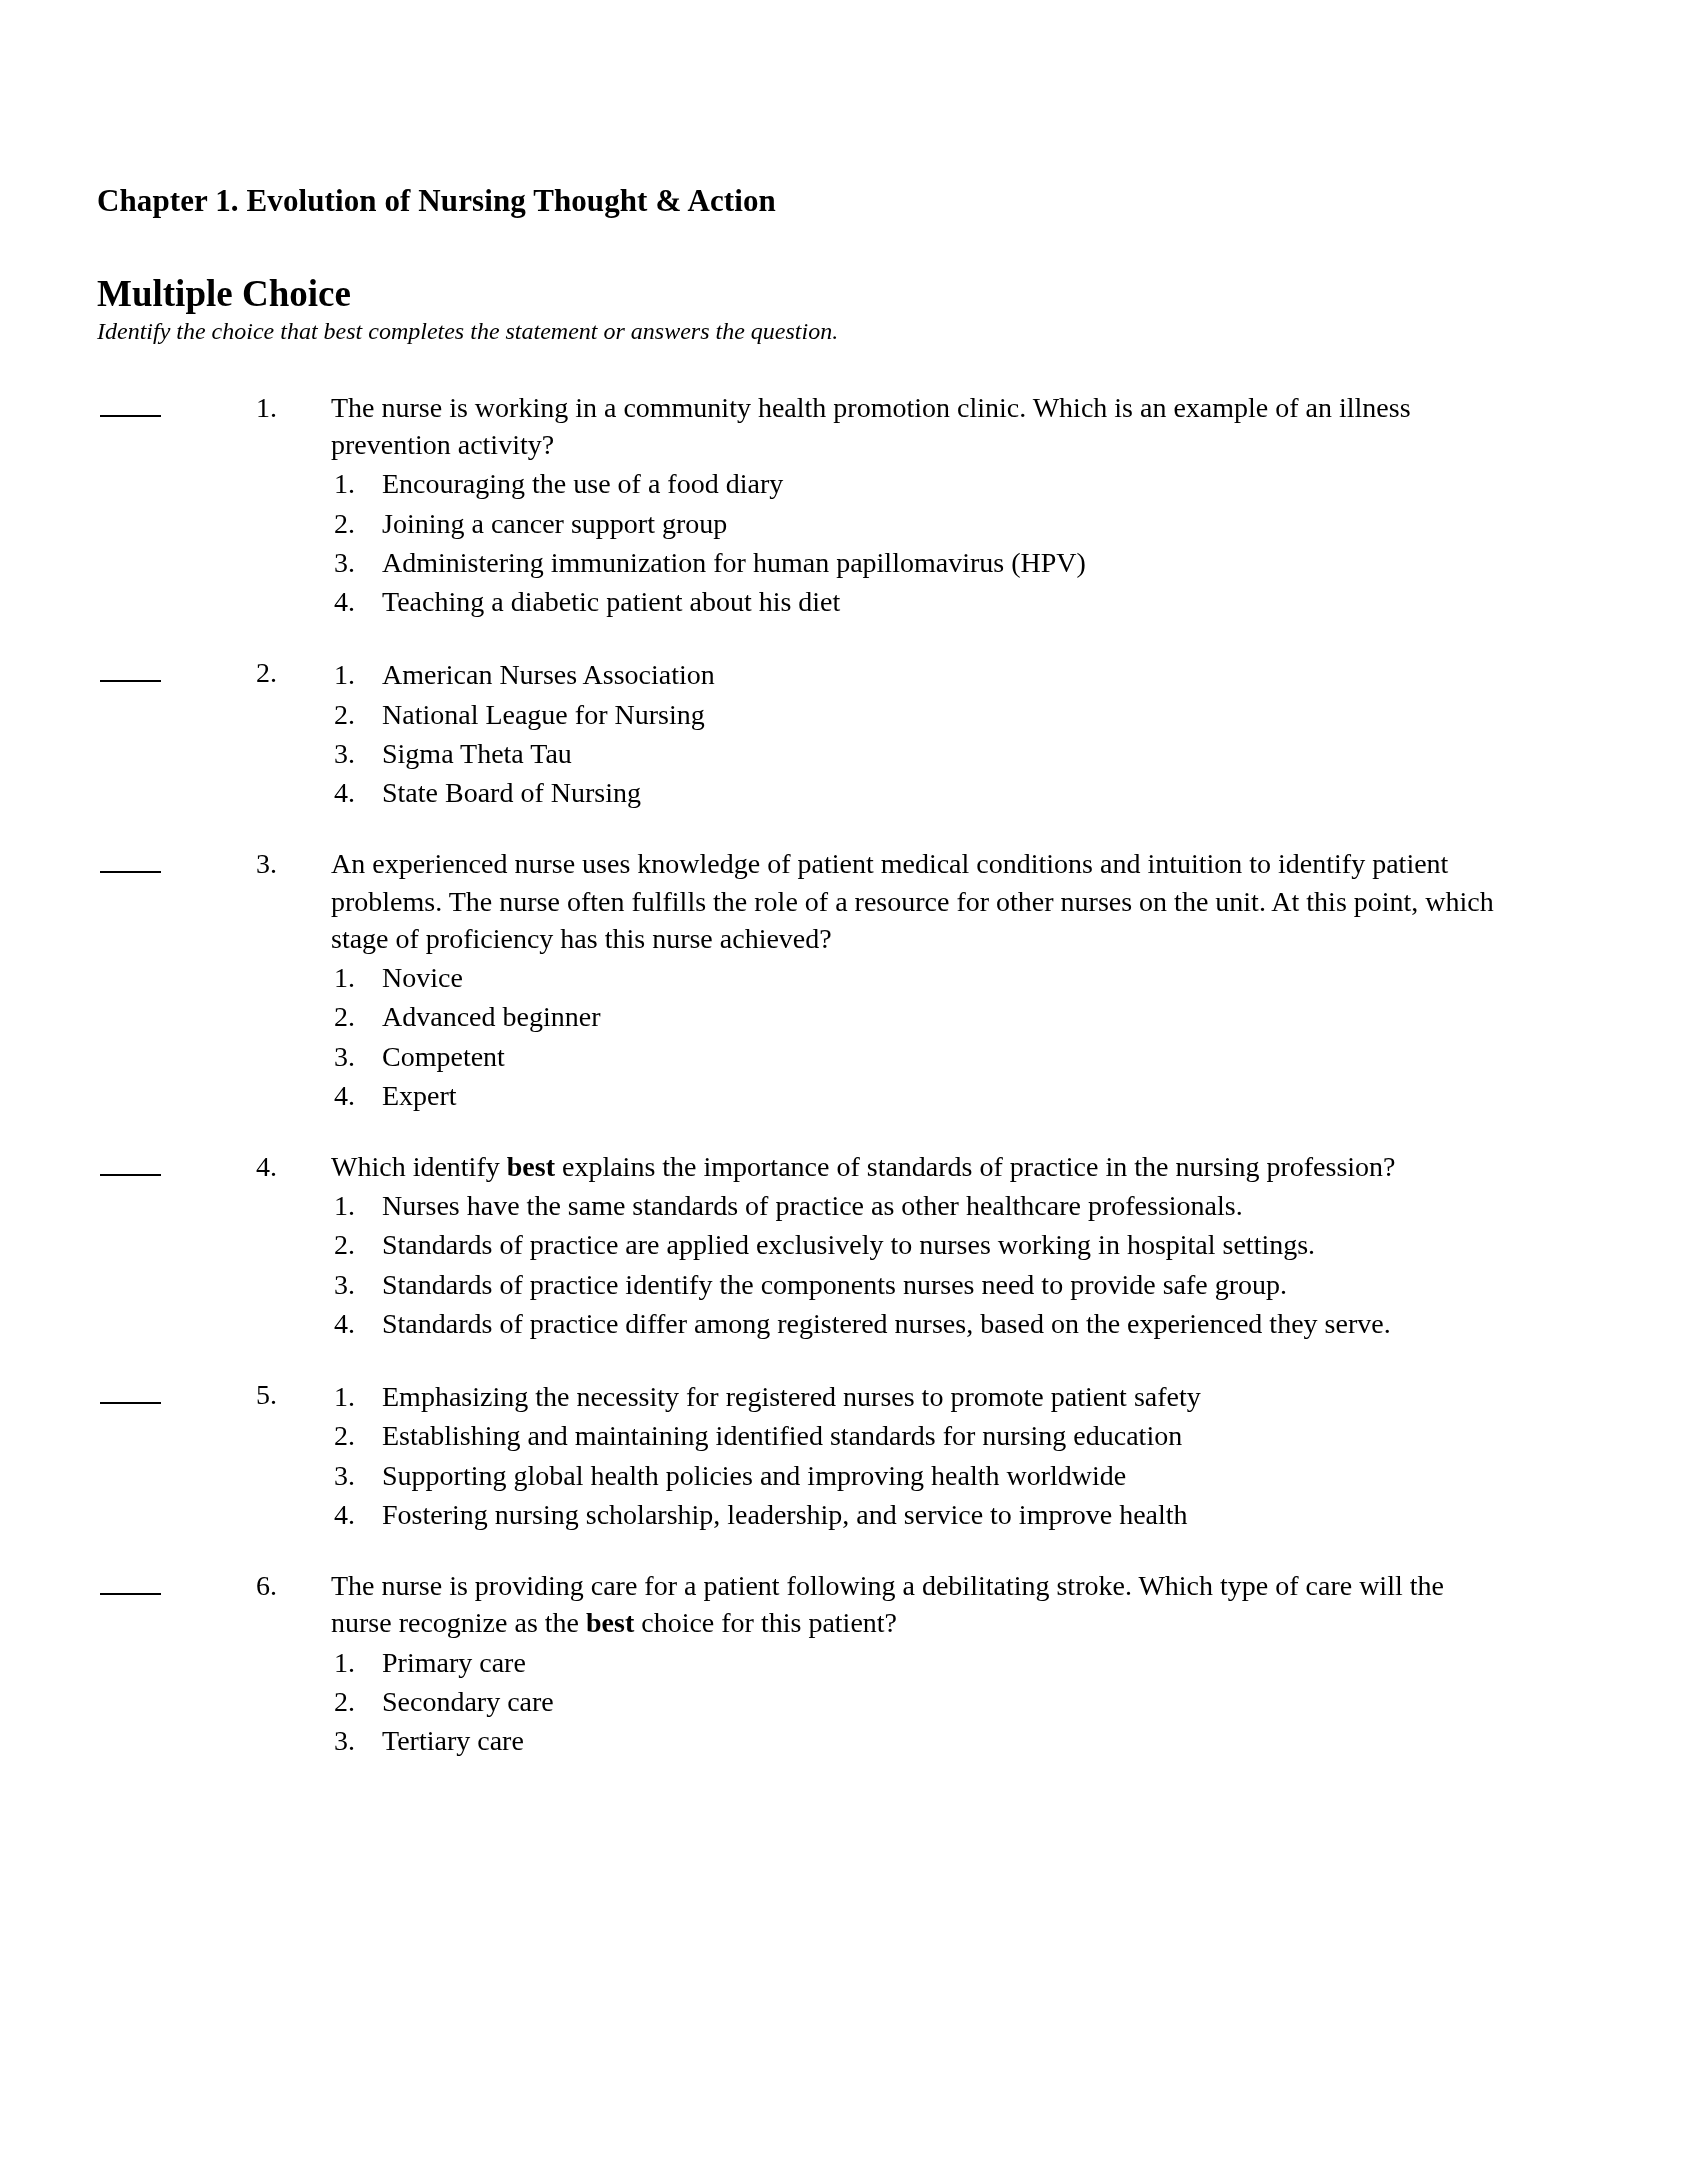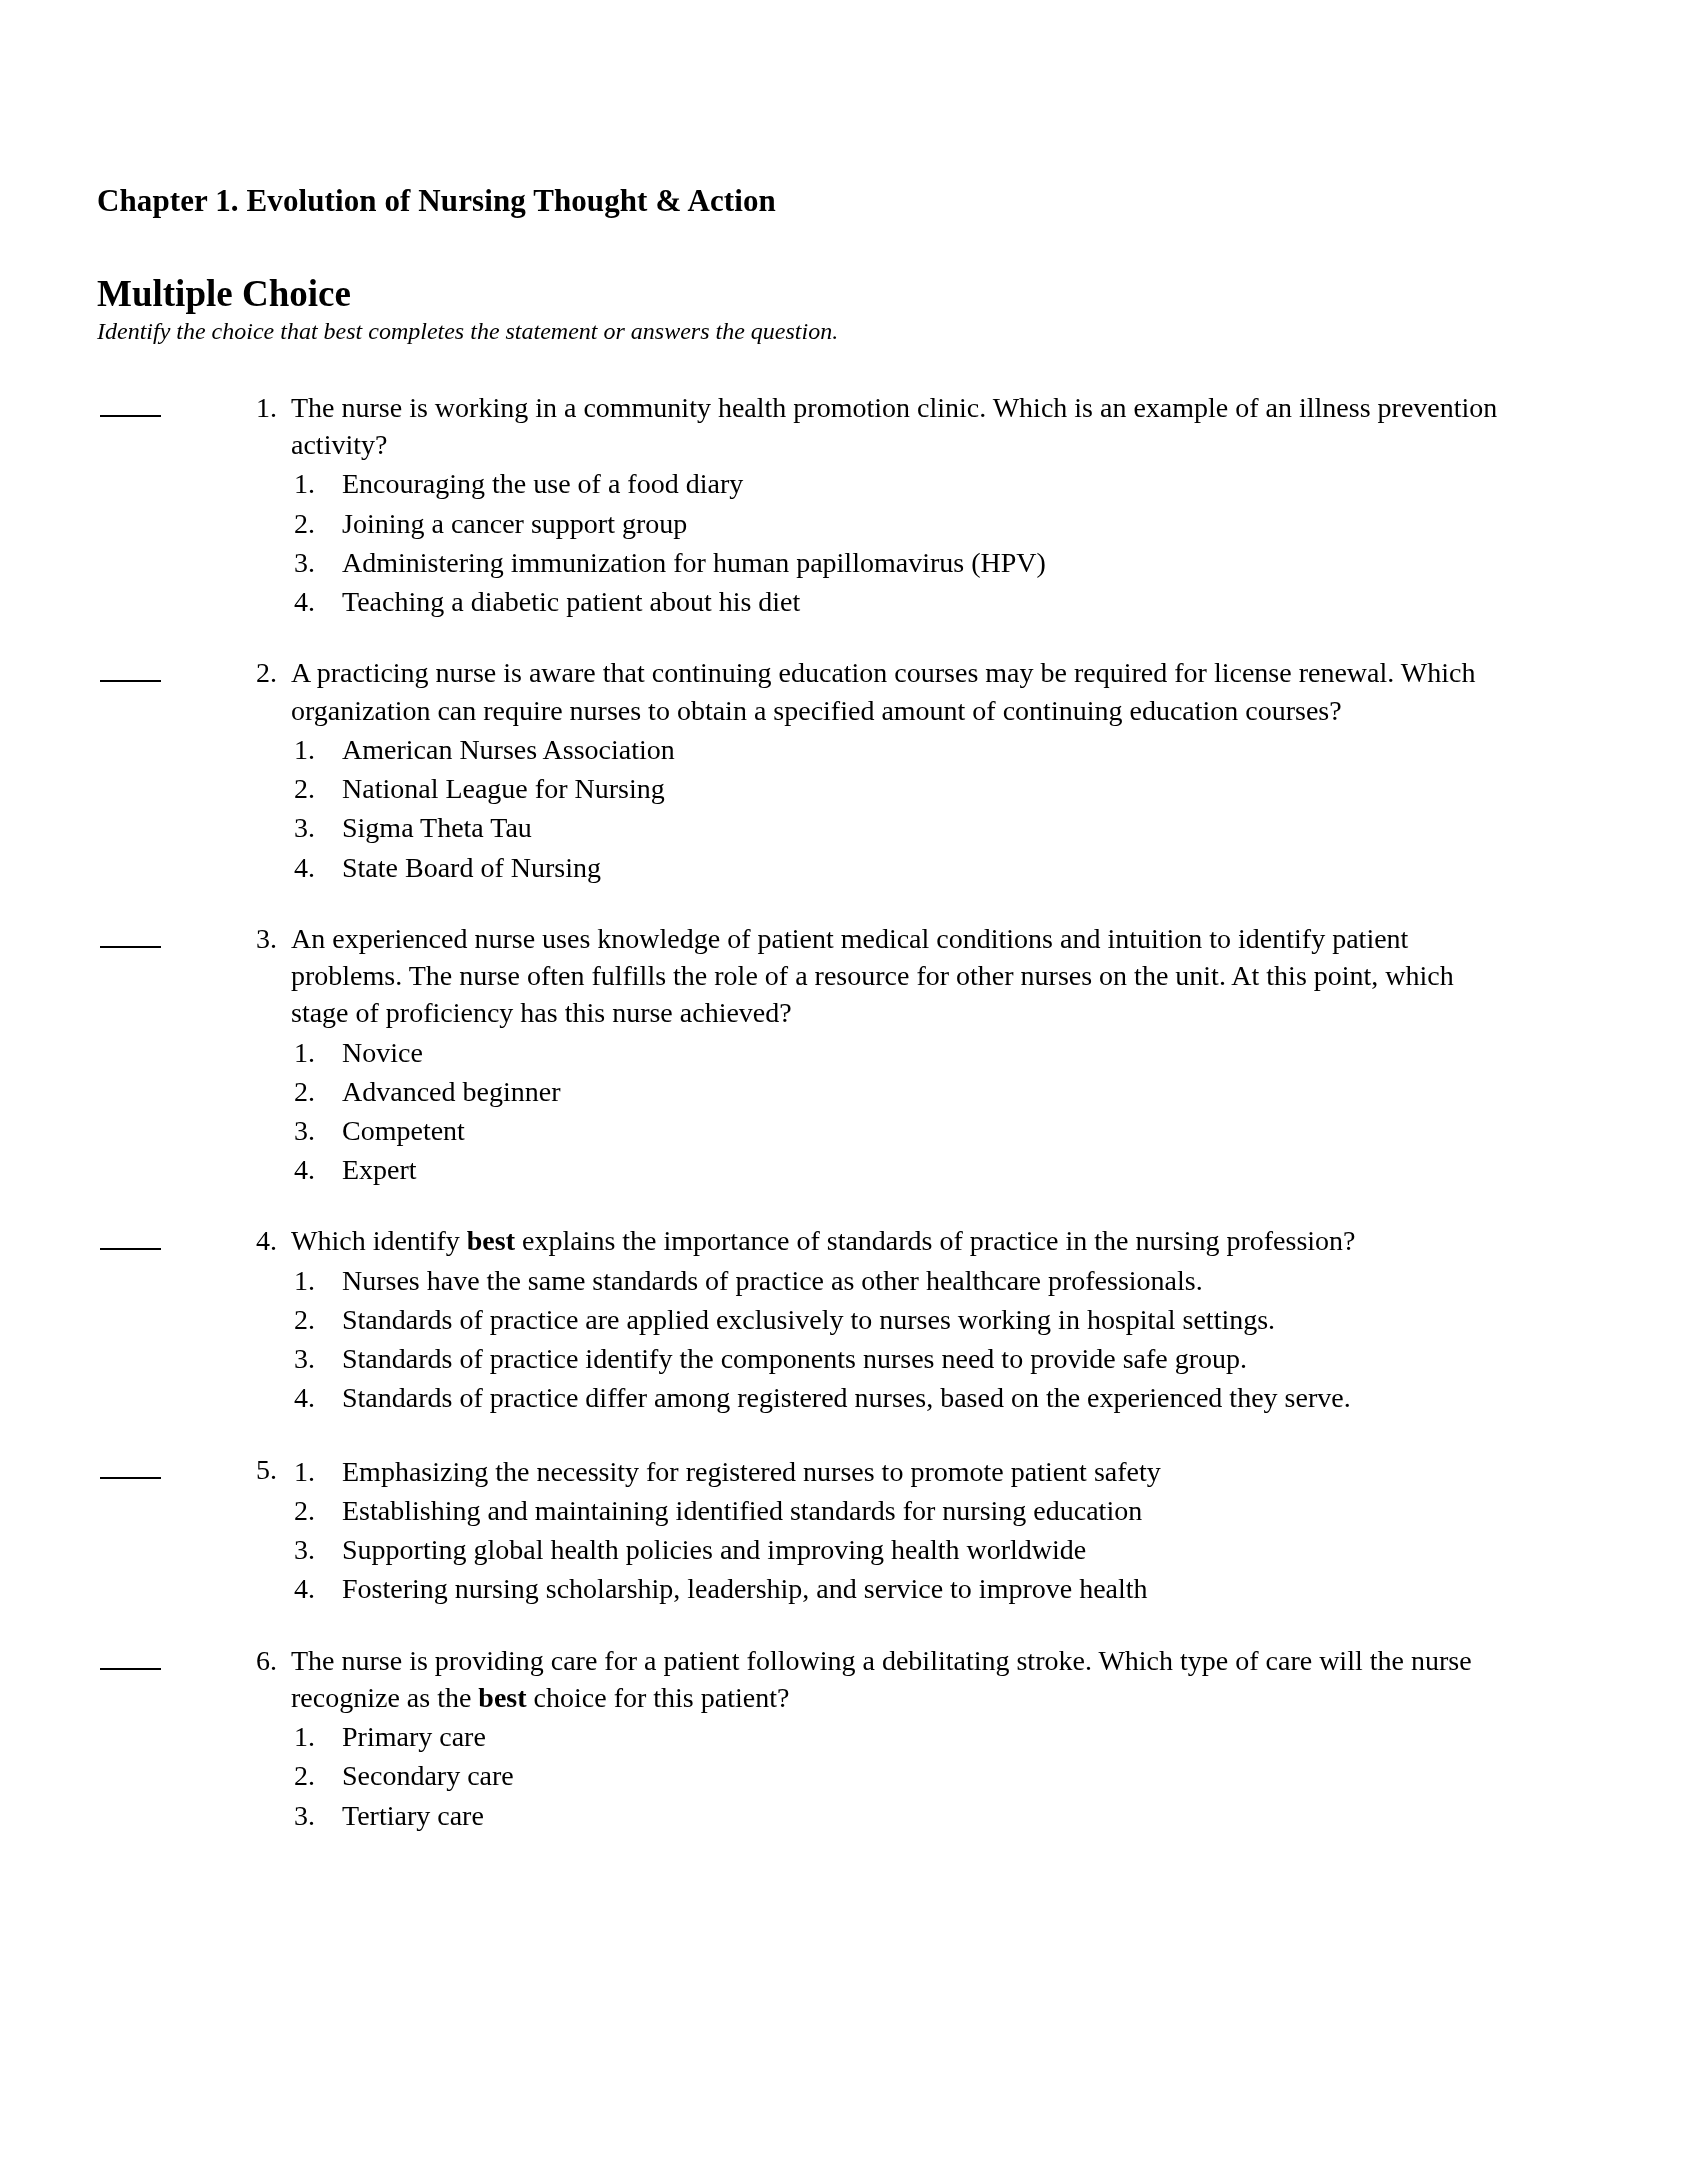--- a/index.html
+++ b/index.html
@@ -58,20 +58,21 @@
     flex: 0 0 53px;
     font-size: 28px;
     text-align: right;
     padding-right: 14px;
     line-height: 1.33;
   }
   .qbody {
     flex: 1 1 auto;
     font-size: 28px;
     line-height: 1.33;
+    margin-left: 40px;
   }
   .qstem {
     margin: 0 0 1px 0;
   }
   .choices {
     list-style: none;
     margin: 0;
     padding: 0;
   }
   .choice {
@@ -131,21 +132,20 @@
             </div>
           </div>
         </div>
       </div>
       <div class="question">
         <div class="blank-cell">
           <span class="blank-line"></span>
         </div>
         <div class="qnum">2.</div>
         <div class="qbody">
-          <p class="qstem"><span>A practicing nurse is aware that continuing education courses may be required for license renewal. Which organization can require nurses to obtain a specified amount of continuing education courses?</span></p>
           <div class="choices">
             <div class="choice">
               <span class="choice-num">1.</span>
               <span class="choice-text">American Nurses Association</span>
             </div>
             <div class="choice">
               <span class="choice-num">2.</span>
               <span class="choice-text">National League for Nursing</span>
             </div>
             <div class="choice">

